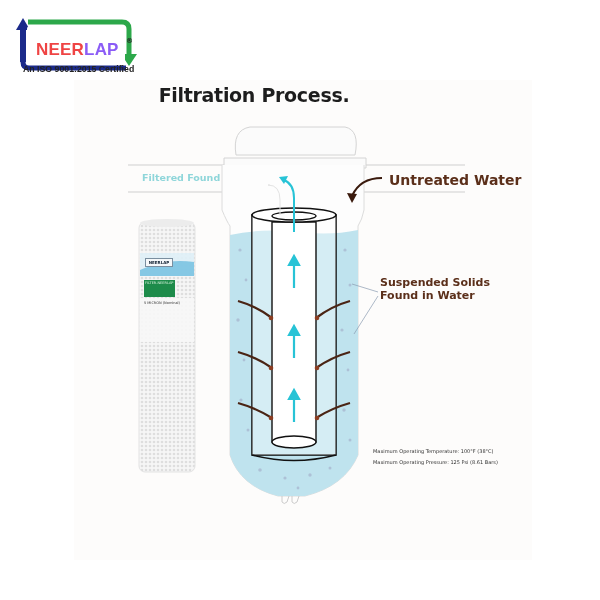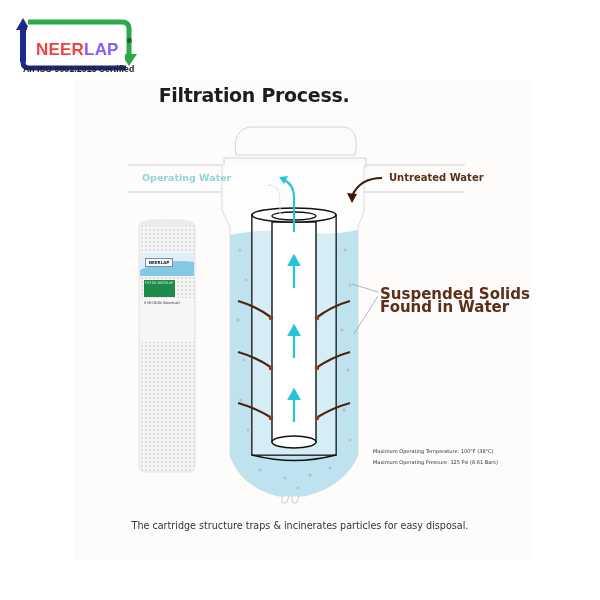--- a/index.html
+++ b/index.html
@@ -15,22 +15,22 @@
   .logo-cert { position: absolute; left: 23px; top: 63px; font-family: "Liberation Sans", sans-serif; font-size: 9.5px; font-weight: bold; color: #222; white-space: nowrap; transform: scaleX(0.92); transform-origin: left; }
 
   .panel { position: absolute; left: 74px; top: 80px; width: 458px; height: 480px; background: #fdfcfb; }
 
   .title { position: absolute; left: 0; width: 508px; top: 84px; text-align: center; font-family: "DejaVu Sans", sans-serif; font-weight: bold; font-size: 19px; color: #1d1d1d; letter-spacing: -0.3px; }
 
   .diagram { position: absolute; left: 0; top: 0; }
 
   .lbl { position: absolute; font-family: "DejaVu Sans", sans-serif; font-weight: bold; white-space: nowrap; }
   .lbl-filtered { left: 142px; top: 172px; font-size: 9.5px; color: #8fd6da; }
-  .lbl-untreated { left: 389px; top: 172px; font-size: 10px; color: #5b2f1a; }
-  .lbl-solids { left: 380px; top: 288px; font-size: 15px; color: #5b2f1a; line-height: 13px; }
+  .lbl-untreated { left: 389px; top: 172px; font-size: 14px; color: #5b2f1a; }
+  .lbl-solids { left: 380px; top: 276px; font-size: 11px; color: #5b2f1a; line-height: 13px; }
 
   .spec { position: absolute; left: 373px; top: 446px; font-size: 5px; color: #333; line-height: 10.5px; white-space: nowrap; }
 
   .caption { position: absolute; left: 0; width: 600px; top: 518px; text-align: center; font-family: "DejaVu Sans", sans-serif; font-size: 9.6px; color: #333; line-height: 15px; }
 
   .cart-label-logo { position: absolute; left: 145px; top: 258px; width: 28px; height: 9px; background: #f5f8fa; border: 1px solid #7a8fa0; font-size: 4px; color: #123; text-align: center; line-height: 8px; font-weight: bold; }
   .cart-green { position: absolute; left: 144px; top: 280px; width: 31px; height: 17px; background: #1d8b4a; color: #d7f2dc; font-size: 3.5px; line-height: 5px; padding: 1px; }
   .cart-micron { position: absolute; left: 144px; top: 301px; font-size: 3.5px; color: #333; white-space: nowrap; }
 </style>
 </head>
@@ -153,27 +153,26 @@
     <rect x="140" y="253" width="54" height="23" fill="#dff0f7" opacity="0.9"></rect>
     <path d="M140 270 Q165 258 194 262 L194 276 L140 276 Z" fill="#3aa7d6" opacity="0.55"></path>
     <rect x="140" y="298" width="54" height="44" fill="#f7f7f7" opacity="0.9"></rect>
   </g>
 </svg>
 
 <div class="cart-label-logo">NEERLAP</div>
 <div class="cart-green">FILTER-NEERLAP</div>
 <div class="cart-micron">5 MICRON (Nominal)</div>
 
-<div class="lbl lbl-filtered">Operating Water</div>
+<div class="lbl lbl-filtered">Filtered Found</div>
 <div class="lbl lbl-untreated">Untreated Water</div>
 <div class="lbl lbl-solids">
   <div>Suspended Solids</div>
   <div>Found in Water</div>
 </div>
 
 <div class="spec">
   <div>Maximum Operating Temperature: 100°F (38°C)</div>
   <div>Maximum Operating Pressure: 125 Psi (8.61 Bars)</div>
 </div>
 
 <div class="caption">
-  <div>The cartridge structure traps &amp; incinerates particles for easy disposal.</div>
 </div>
 
 </body></html>

